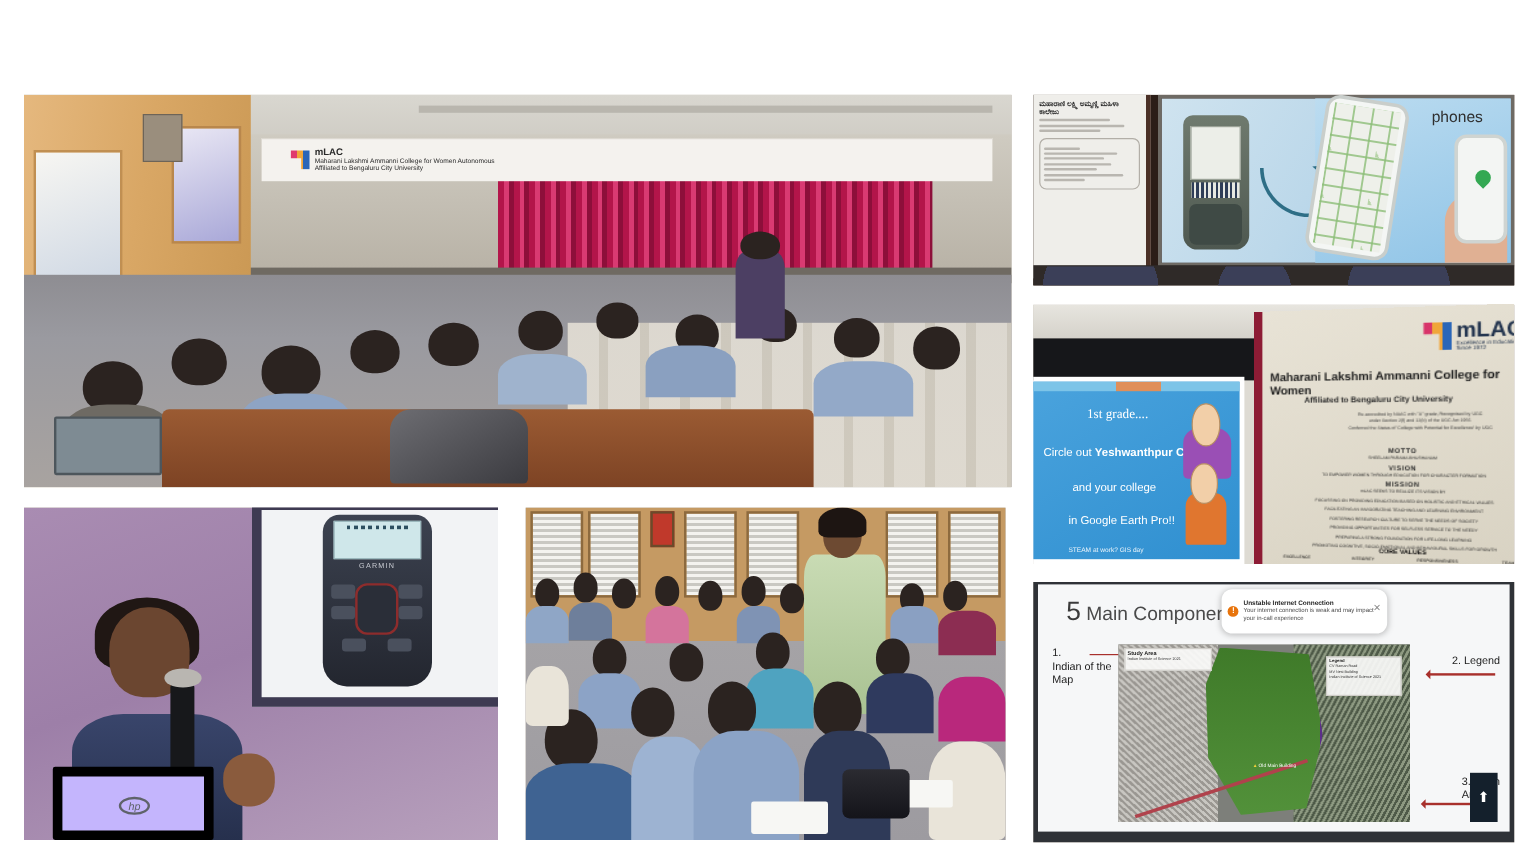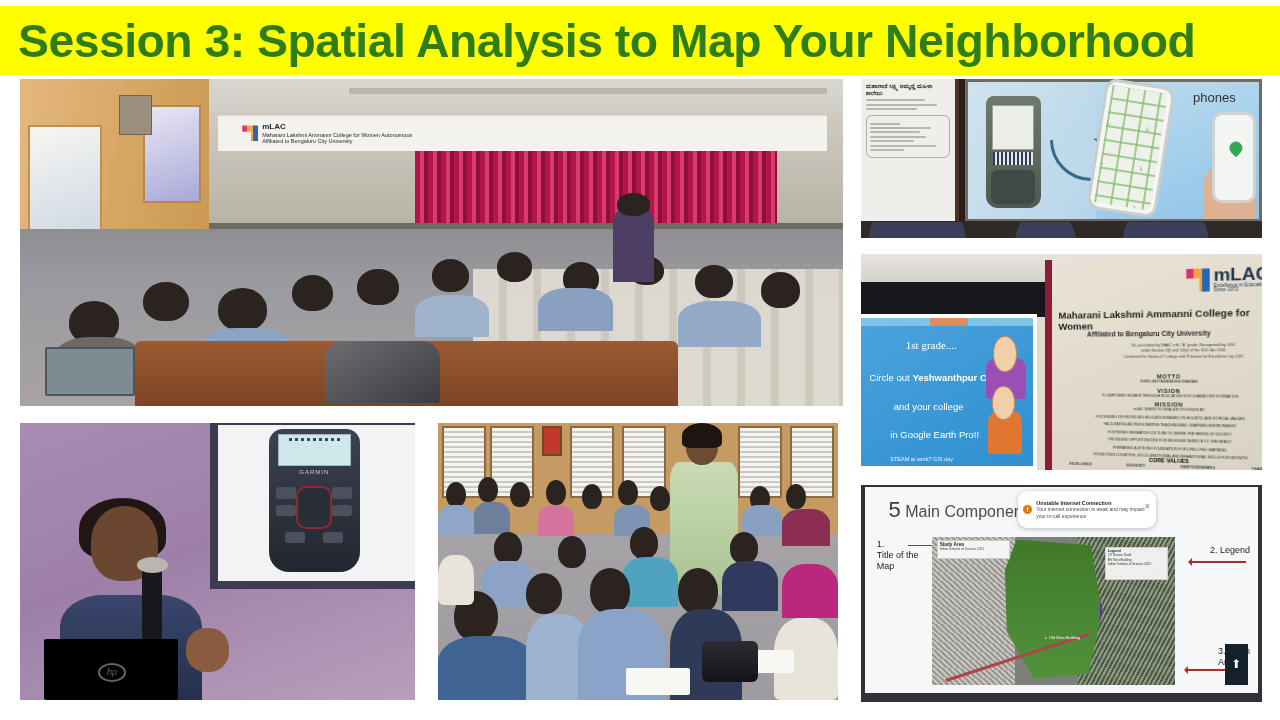--- a/index.html
+++ b/index.html
@@ -181,21 +181,21 @@
   .sp-mic {
     position: absolute; left: 31%; top: 53%; width: 5%; height: 32%;
     background: #17181b; border-radius: 3px;
   }
   .sp-mic:before {
     content: ""; position: absolute; left: -30%; top: -14%;
     width: 160%; height: 18%; background: #b9b6b1; border-radius: 50%;
   }
   .sp-laptop {
     position: absolute; left: 6%; top: 78%; width: 34%; height: 22%;
-    background: #000000; border: 2px solid #000000; border-radius: 2px;
+    background: #c4b5fd; border: 8px solid #000000; border-radius: 2px;
   }
   .sp-laptop .hp {
     position: absolute; left: 40%; top: 38%; width: 22%; height: 34%;
     border: 2px solid #5f636a; border-radius: 50%;
     color: #5f636a; font-size: 9px; font-style: italic;
     display: flex; align-items: center; justify-content: center;
   }
   .sp-hand {
     position: absolute; left: 42%; top: 74%; width: 11%; height: 16%;
     background: #8a5b3d; border-radius: 45%;
@@ -547,23 +547,20 @@
     background: #14202c; color: #fff;
     display: flex; align-items: center; justify-content: center;
     font-size: 12px;
   }
 </style>
 </head>
 <body>
 
 <div id="page">
 
-  <div id="title-banner" style="background: rgb(255, 255, 0);">
-    <div id="title-text" style="color: rgb(47, 125, 25);">Session 3: Spatial Analysis to Map Your  Neighborhood</div>
-  </div>
 
   <div class="photo" id="photo-hall-wide">
     <div class="scene">
       <div class="hall-ceiling"></div>
       <div class="hall-backwall"></div>
       <div class="hall-curtain"></div>
       <div class="hall-banner">
         <div class="logo"></div>
         <div class="btxt">
           <div class="b1">mLAC</div>
@@ -810,21 +807,21 @@
           <div class="warn">!</div>
           <div>
             <div class="tt">Unstable Internet Connection</div>
             <div class="tb">Your internet connection is weak and may impact your in-call experience</div>
           </div>
           <div class="tclose">✕</div>
         </div>
 
         <div class="cp-ann a1">
           <div>1.</div>
-          <div>Title of the</div>
+          <div>Indian of the</div>
           <div style="text-align:left">Map</div>
         </div>
         <div class="cp-arrow right" style="left:11%; top:28%; width:13%;"></div>
 
         <div class="cp-ann a2">
           <div>2. Legend</div>
         </div>
         <div class="cp-arrow left" style="right:3%; top:36%; width:14%;"></div>
 
         <div class="cp-ann a3">

